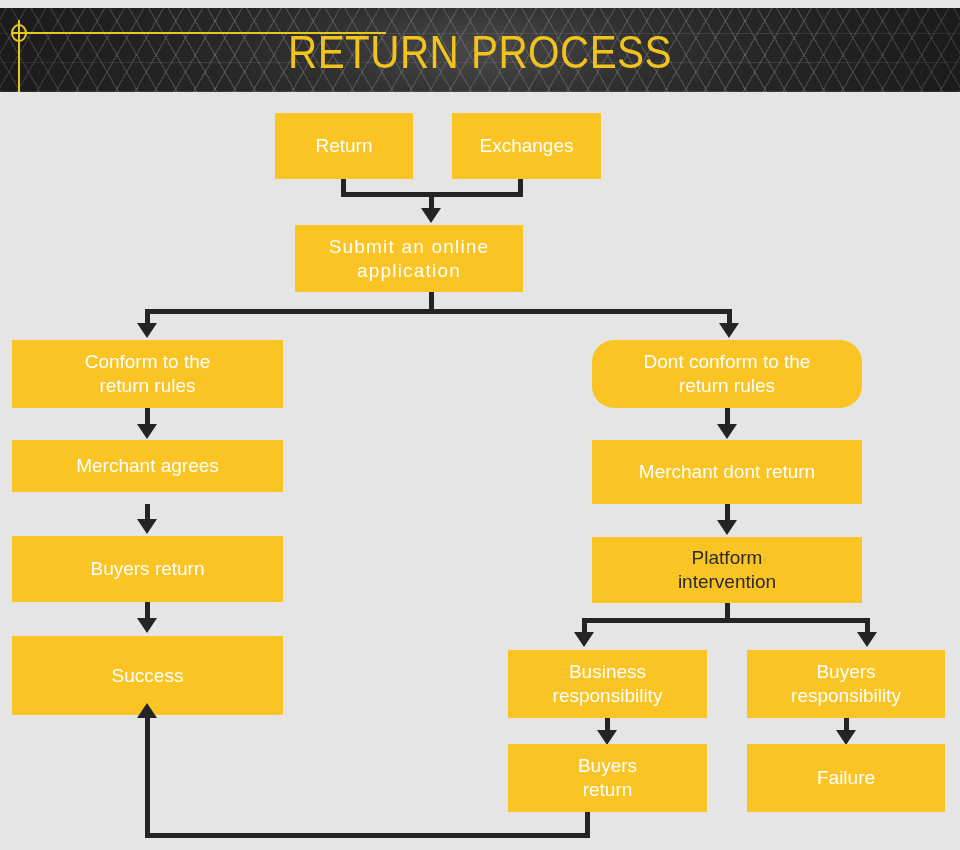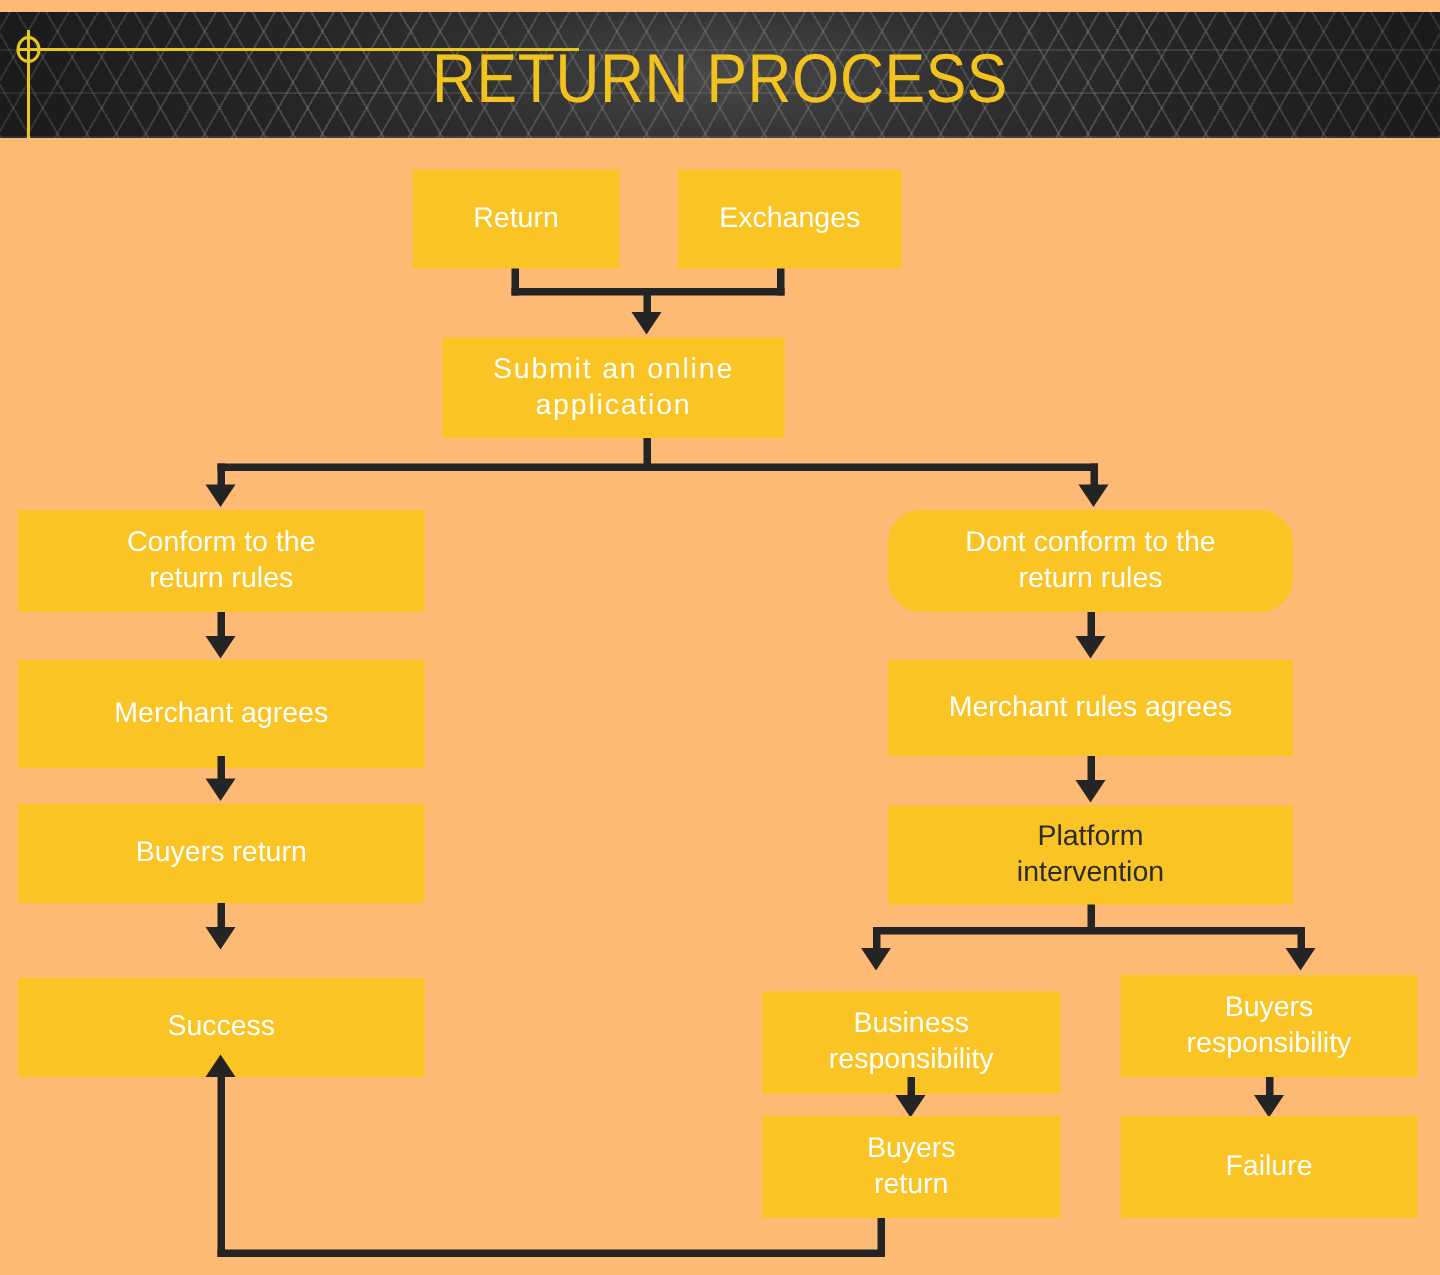--- a/index.html
+++ b/index.html
@@ -11,21 +11,21 @@
     width: 960px;
     height: 850px;
     font-family: "Liberation Sans", sans-serif;
     overflow: hidden;
   }
 
   #stage {
     position: relative;
     width: 960px;
     height: 850px;
-    background: #fdba74;
+    background: #e5e5e5;
   }
 
   
   .header-band {
     position: absolute;
     left: 0;
     top: 8px;
     width: 960px;
     height: 84px;
     overflow: hidden;
@@ -168,54 +168,54 @@
   <div class="arrow-down" style="left:137px; top:323px;"></div>
   <div class="vline" style="left:727px; top:309px; height:16px;"></div>
   <div class="arrow-down" style="left:719px; top:323px;"></div>
 
   <div class="node" style="left:12px; top:340px; width:271px; height:68px;">Conform to the
 return rules</div>
 
   <div class="vline" style="left:145px; top:408px; height:17px;"></div>
   <div class="arrow-down" style="left:137px; top:424px;"></div>
 
-  <div class="node" style="left:12px; top:440px; width:271px; height:72px;">Merchant agrees</div>
+  <div class="node" style="left:12px; top:440px; width:271px; height:52px;">Merchant agrees</div>
 
   <div class="vline" style="left:145px; top:504px; height:16px;"></div>
   <div class="arrow-down" style="left:137px; top:519px;"></div>
 
   <div class="node" style="left:12px; top:536px; width:271px; height:66px;">Buyers return</div>
 
   <div class="vline" style="left:145px; top:602px; height:17px;"></div>
   <div class="arrow-down" style="left:137px; top:618px;"></div>
 
-  <div class="node" style="left:12px; top:652px; width:271px; height:66px;">Success</div>
+  <div class="node" style="left:12px; top:636px; width:271px; height:79px;">Success</div>
 
   <div class="node" style="left:592px; top:340px; width:270px; height:68px;border-radius:22px;">Dont conform to the
 return rules</div>
 
   <div class="vline" style="left:725px; top:408px; height:17px;"></div>
   <div class="arrow-down" style="left:717px; top:424px;"></div>
 
-  <div class="node" style="left:592px; top:440px; width:270px; height:64px;">Merchant rules agrees</div>
+  <div class="node" style="left:592px; top:440px; width:270px; height:64px;">Merchant dont return</div>
 
   <div class="vline" style="left:725px; top:504px; height:17px;"></div>
   <div class="arrow-down" style="left:717px; top:520px;"></div>
 
   <div class="node dark-text" style="left:592px; top:537px; width:270px; height:66px;">Platform
 intervention</div>
 
   <div class="vline" style="left:725px; top:603px; height:18px;"></div>
   <div class="hline" style="left:582px; top:618px; width:288px;"></div>
   <div class="vline" style="left:582px; top:618px; height:15px;"></div>
   <div class="arrow-down" style="left:574px; top:632px;"></div>
   <div class="vline" style="left:865px; top:618px; height:15px;"></div>
   <div class="arrow-down" style="left:857px; top:632px;"></div>
 
-  <div class="node" style="left:508px; top:650px; width:199px; height:68px;margin-top:11px;">Business
+  <div class="node" style="left:508px; top:650px; width:199px; height:68px;">Business
 responsibility</div>
   <div class="node" style="left:747px; top:650px; width:198px; height:68px;">Buyers
 responsibility</div>
 
   <div class="vline" style="left:605px; top:718px; height:14px;"></div>
   <div class="arrow-down" style="left:597px; top:730px;"></div>
 
   <div class="vline" style="left:844px; top:718px; height:14px;"></div>
   <div class="arrow-down" style="left:836px; top:730px;"></div>
 

